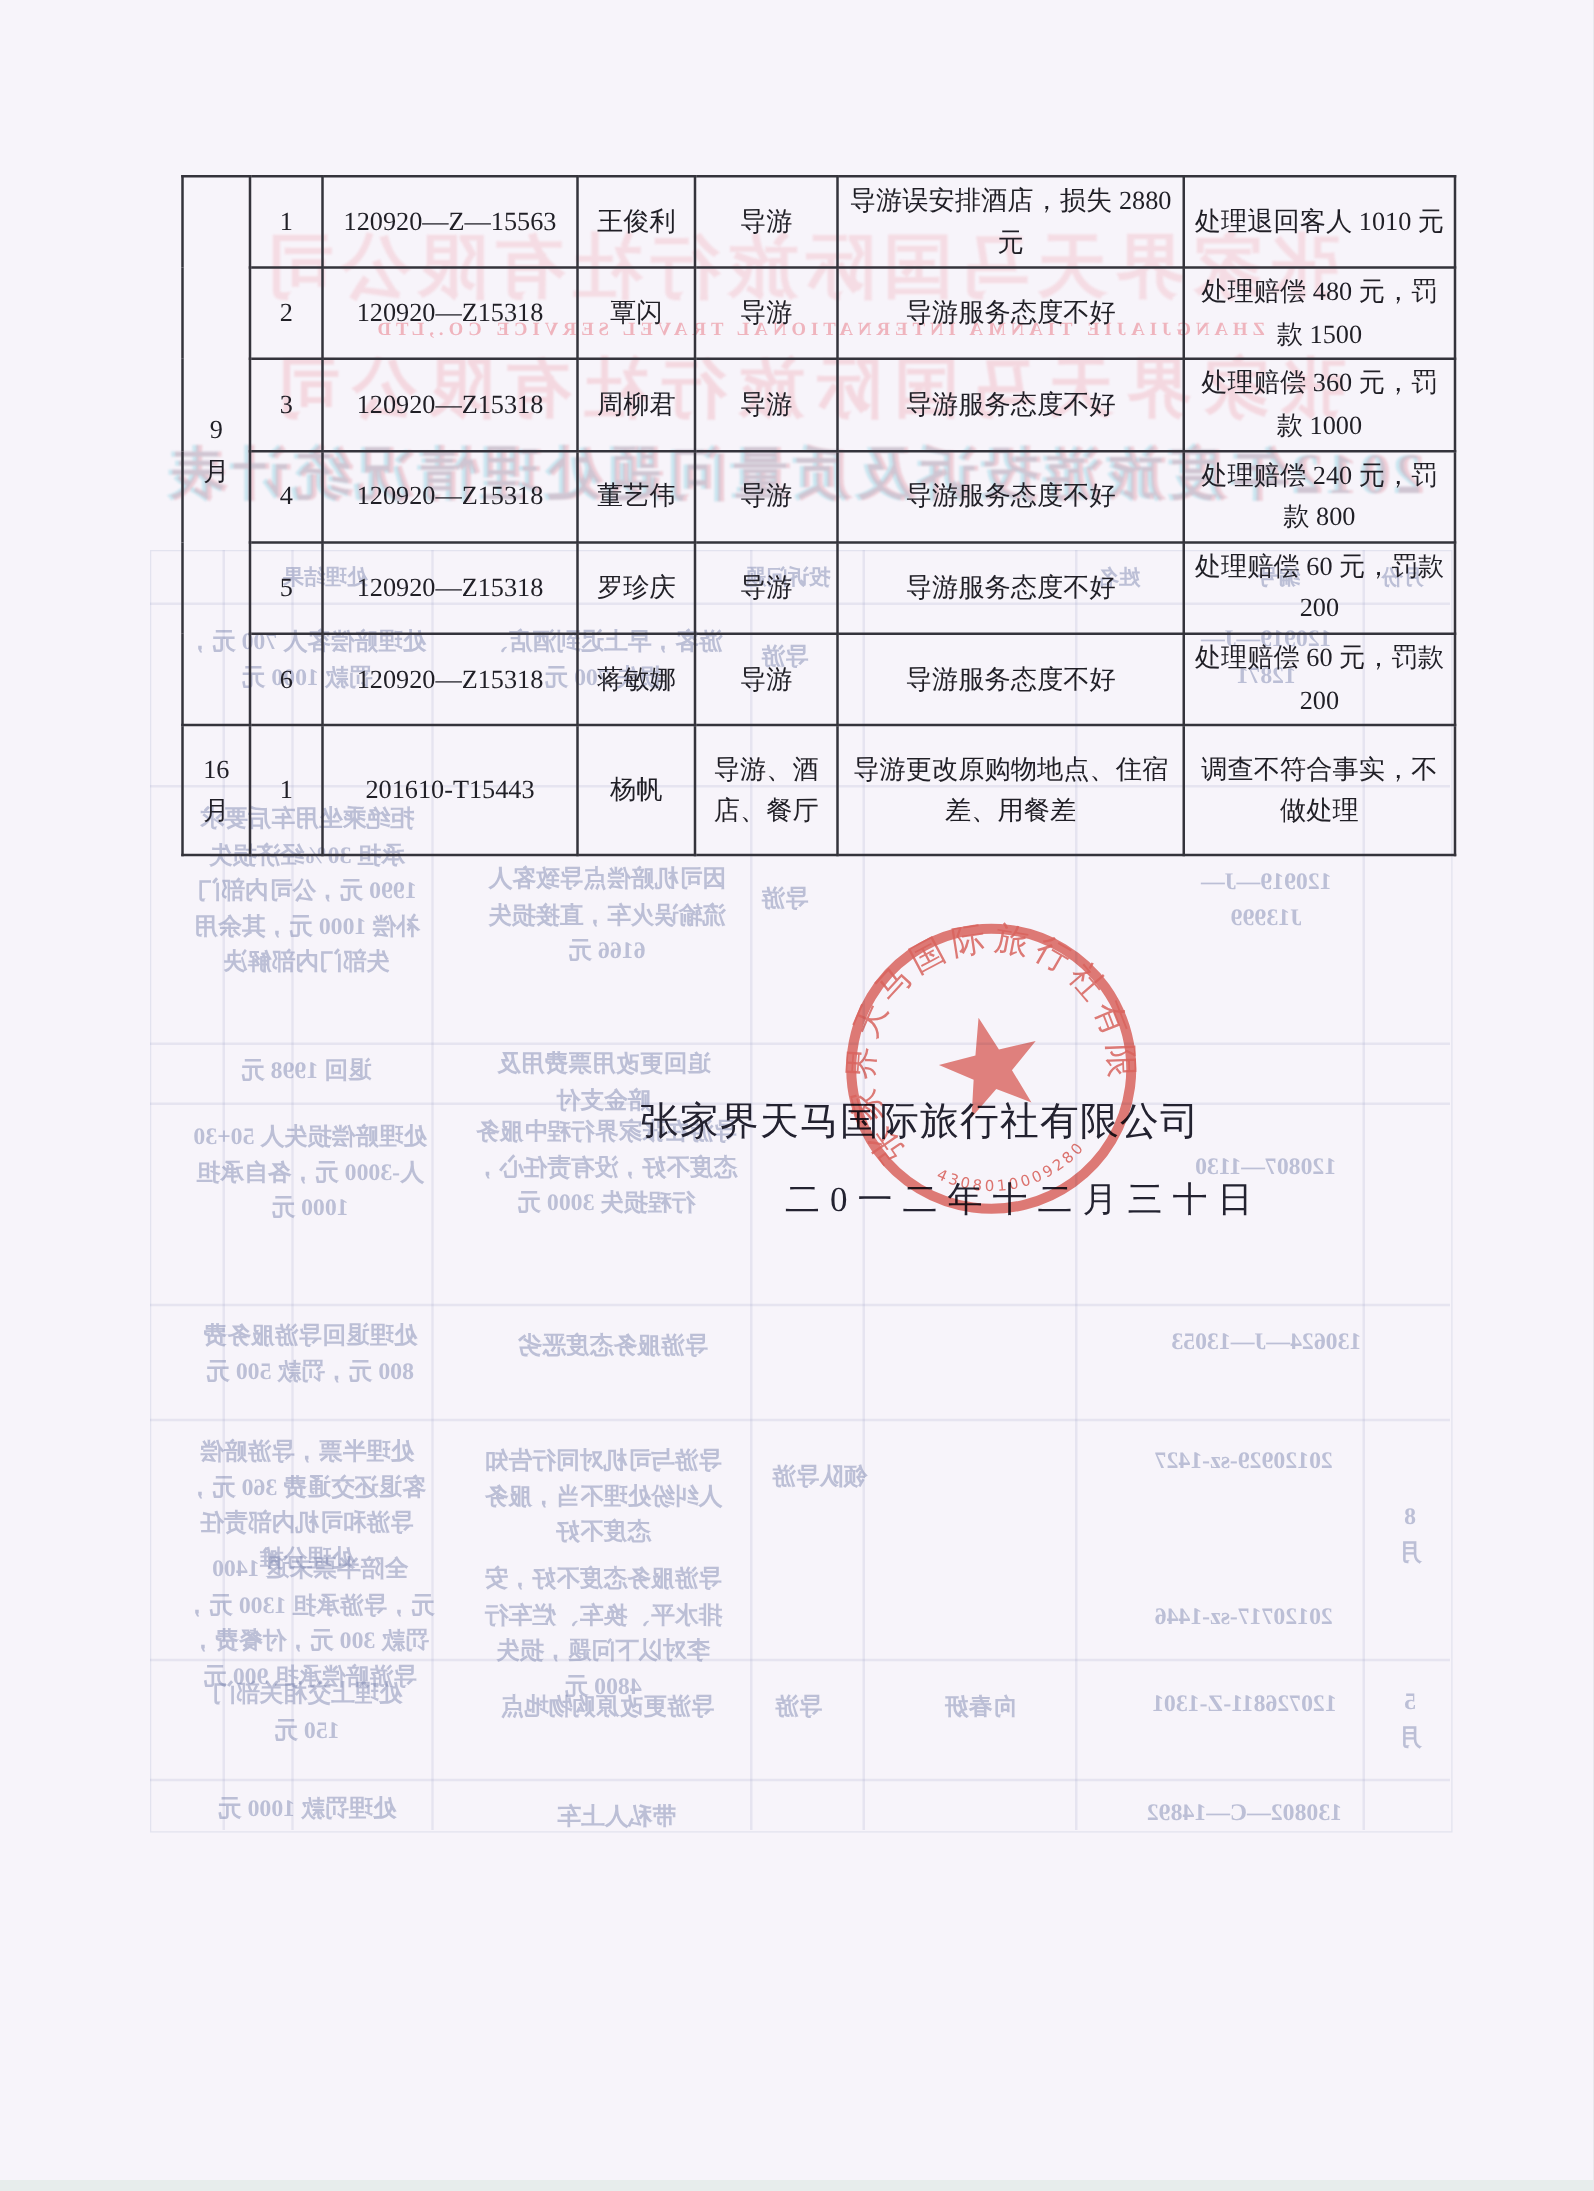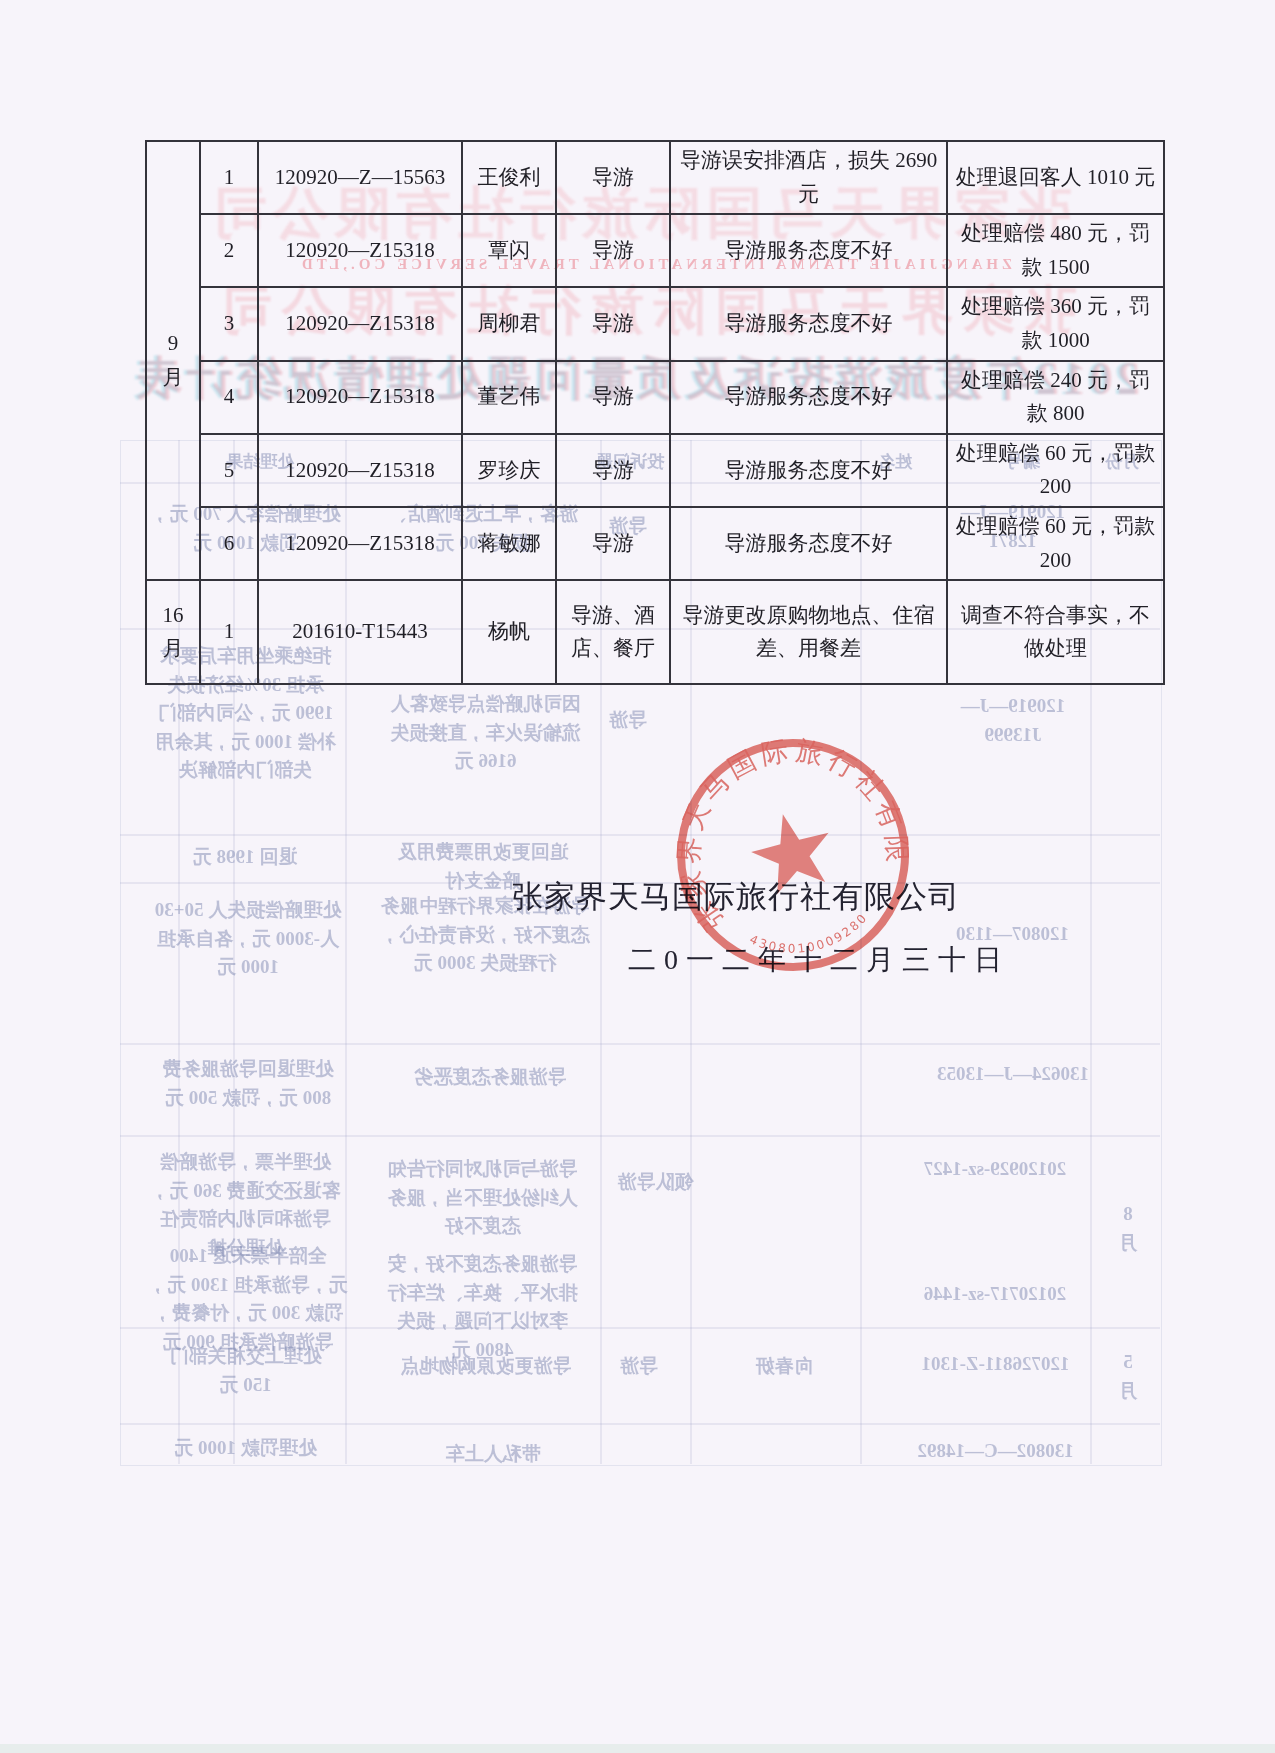--- a/index.html
+++ b/index.html
@@ -144,21 +144,21 @@
         <col style="width:217px">
     </colgroup>
     <tbody>
         <tr class="r">
       <td rowspan="6">9
 月</td>
       <td>1</td>
       <td>120920—Z—15563</td>
       <td>王俊利</td>
       <td>导游</td>
-      <td>导游误安排酒店，损失 2690
+      <td>导游误安排酒店，损失 2880
 元</td>
       <td>处理退回客人 1010 元</td>
     </tr>
     <tr class="r">
       <td>2</td>
       <td>120920—Z15318</td>
       <td>覃闪</td>
       <td>导游</td>
       <td>导游服务态度不好</td>
       <td>处理赔偿 480 元，罚

